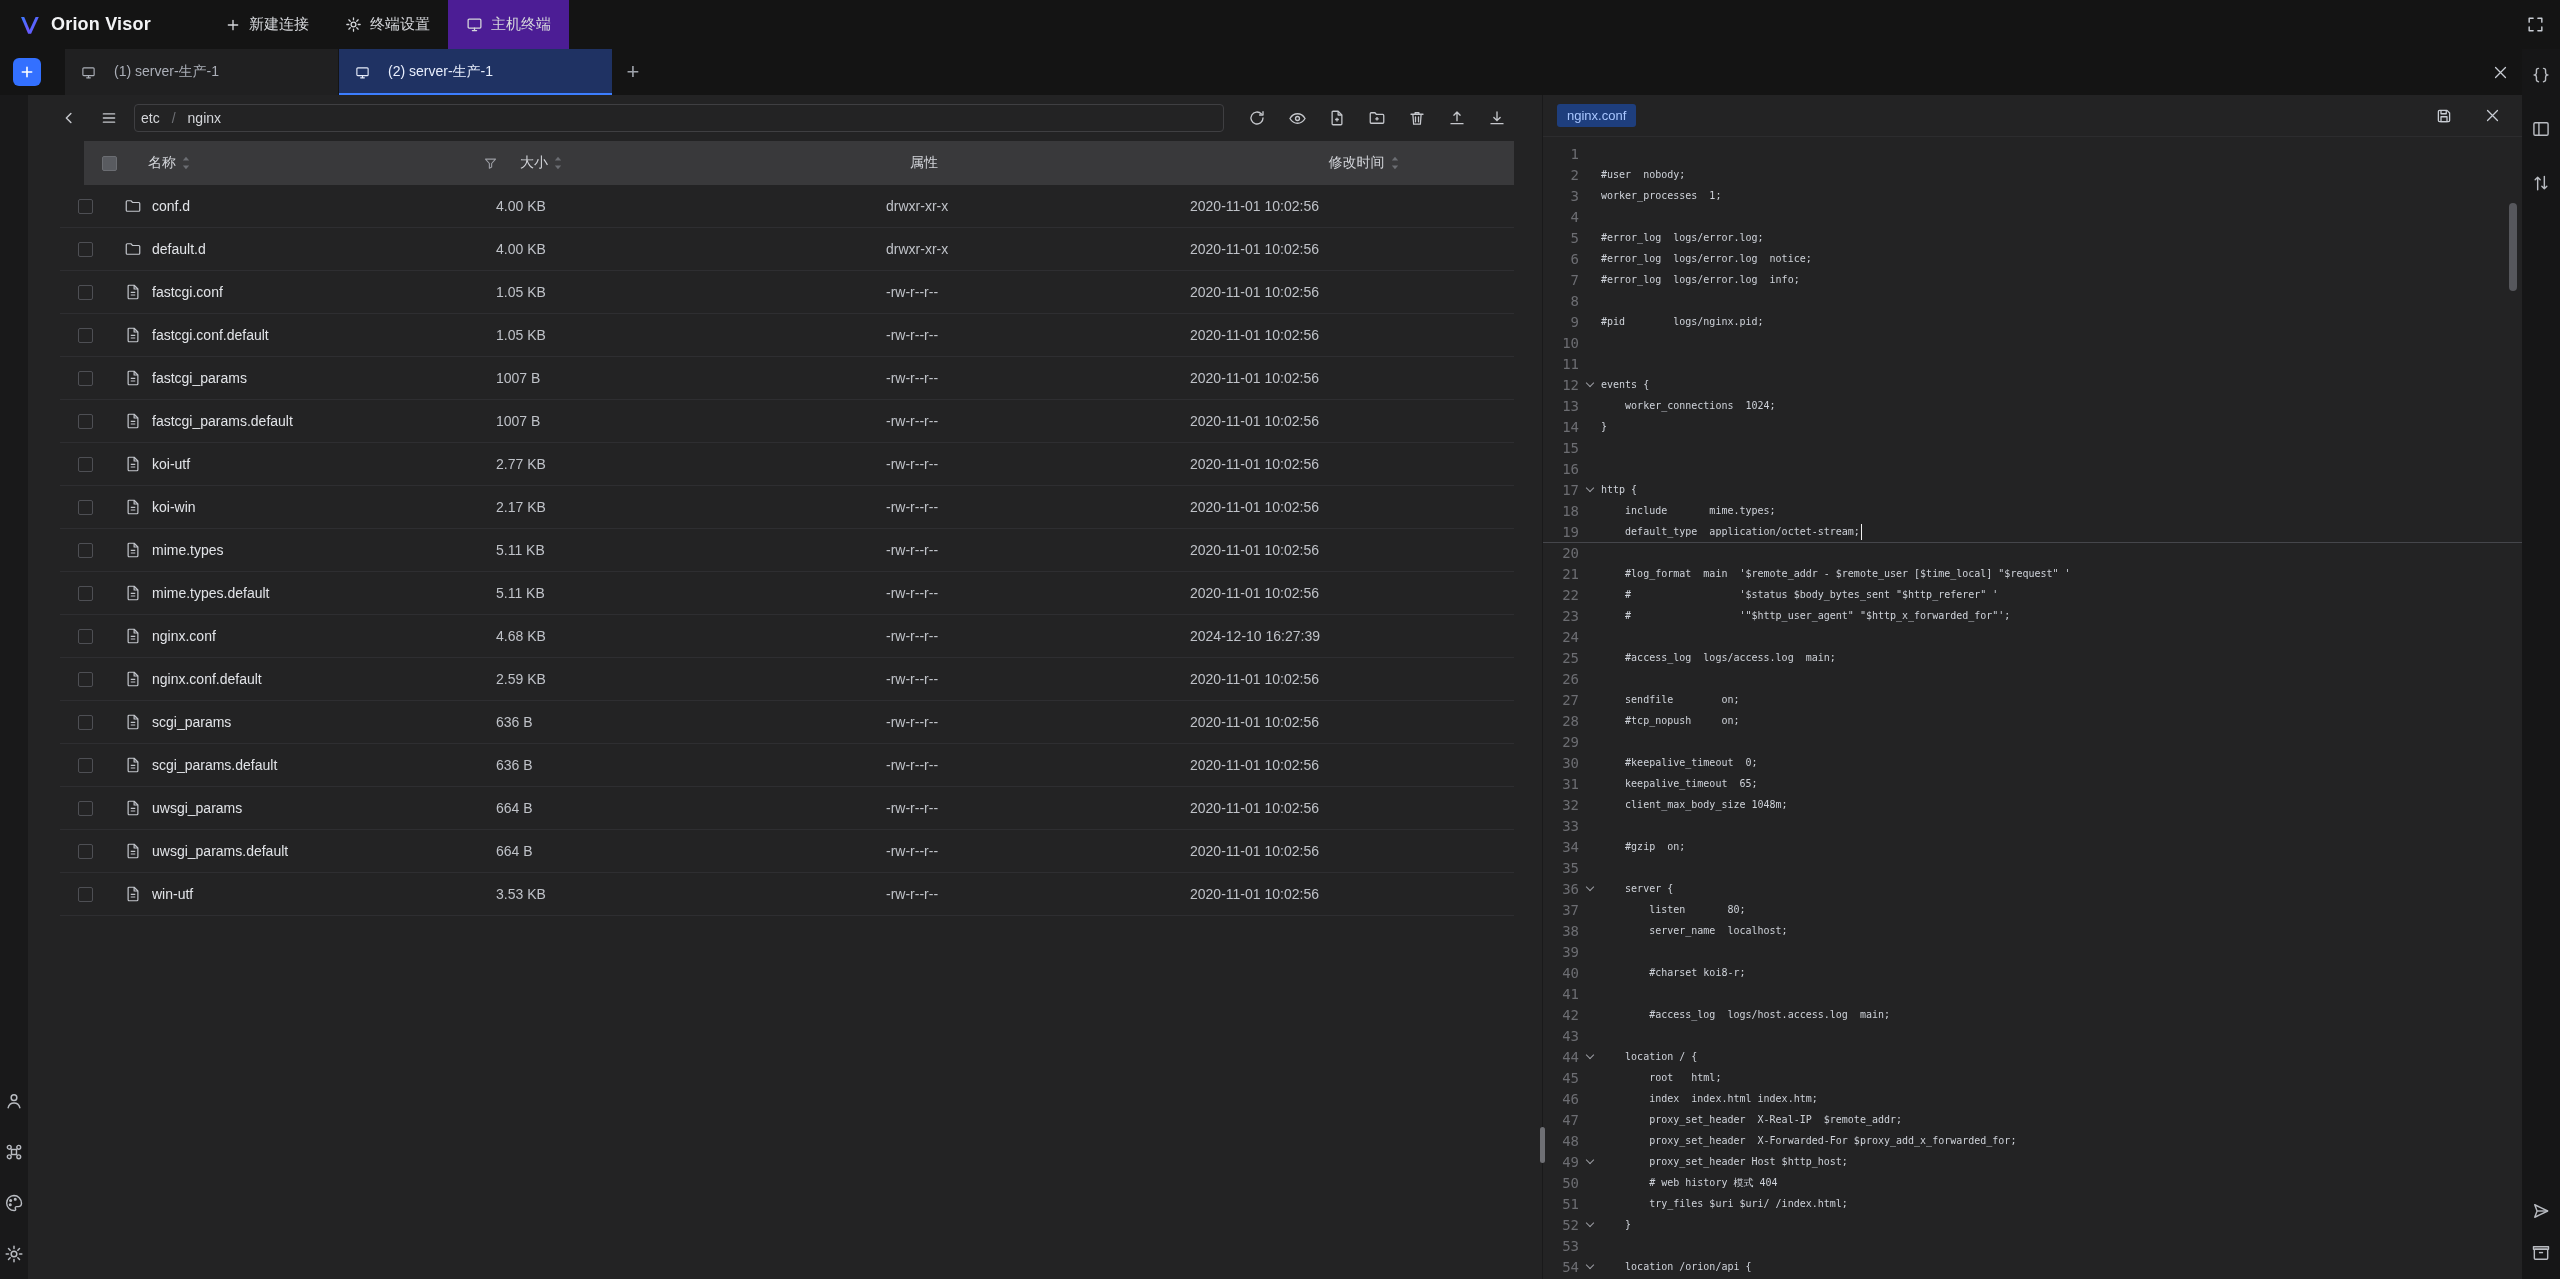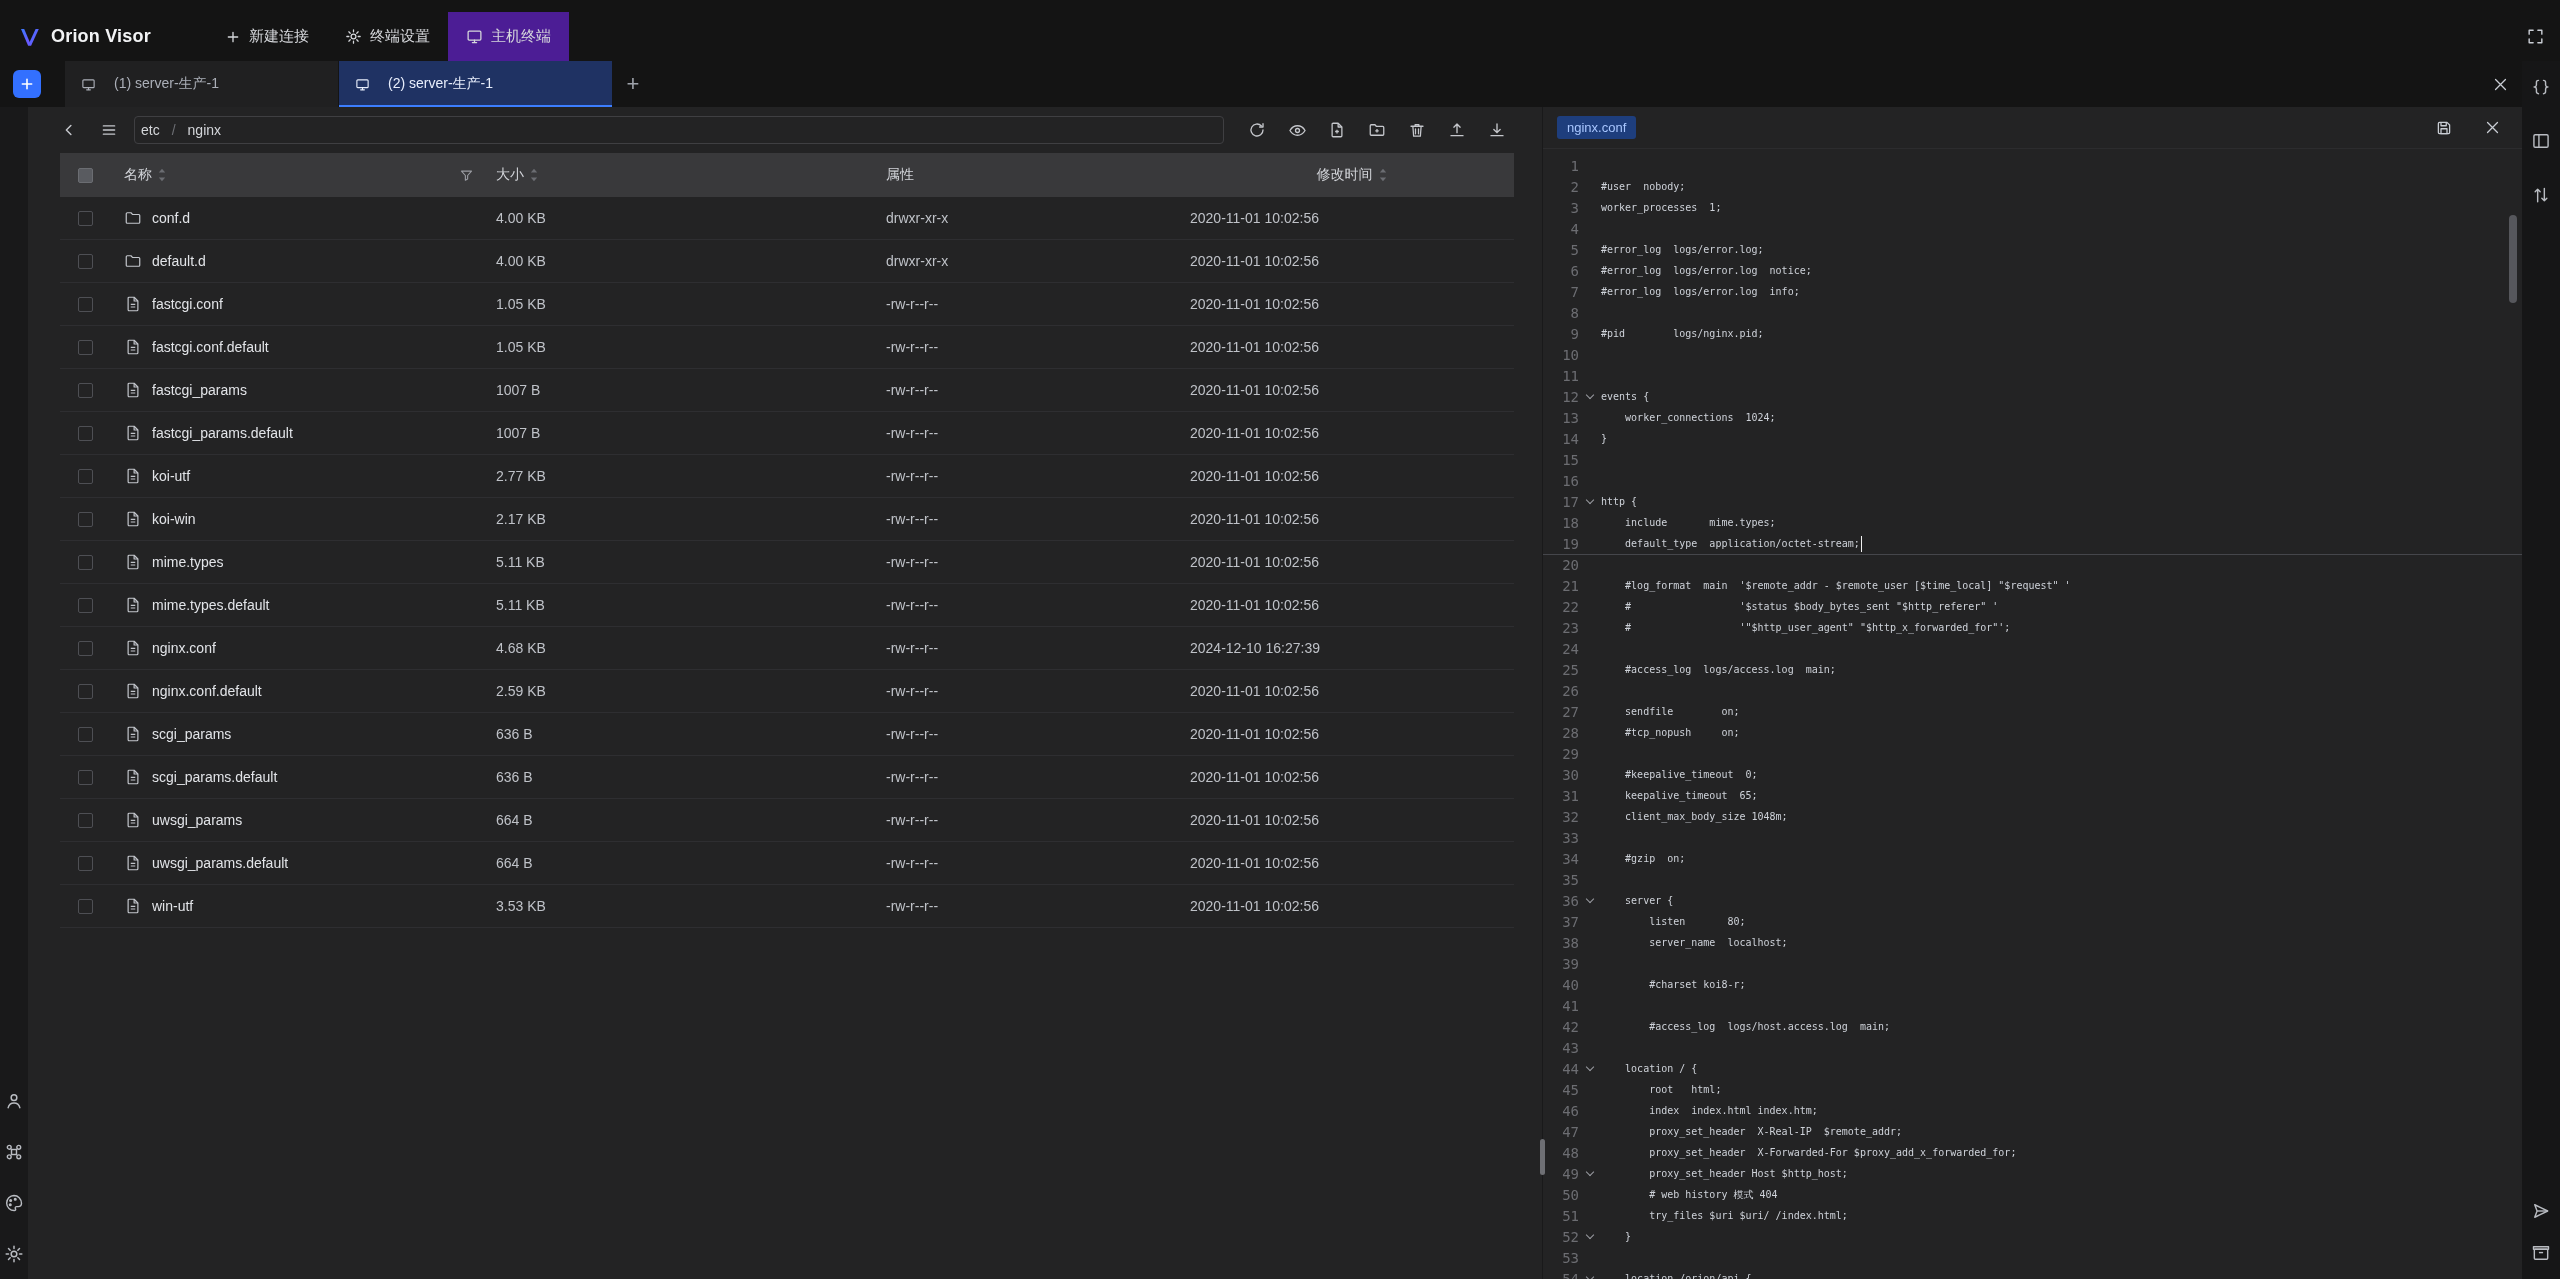--- a/index.html
+++ b/index.html
@@ -1,21 +1,21 @@
 <!DOCTYPE html>
 <html><head>
 <meta charset="utf-8">
 <style>
   * { box-sizing: border-box; margin: 0; padding: 0; }
   html,body { width:2560px; height:1279px; overflow:hidden; }
   body { font-family:"Liberation Sans",sans-serif; background:#141414; color:#c9cdd4; }
   .app { display:flex; flex-direction:column; width:2560px; height:1279px; }
 
   
-  .topbar { height:49px; flex:none; display:flex; align-items:center; background:#141414; padding:0 9px 0 18px;margin-top:12px; }
+  .topbar { height:49px; flex:none; display:flex; align-items:center; background:#141414; padding:0 9px 0 18px; }
   .brand { display:flex; align-items:center; gap:9px; margin-right:56px; }
   .brand-name { font-size:18px; font-weight:bold; color:#f2f3f5; letter-spacing:.2px; }
   .topnav { display:flex; align-items:stretch; height:100%; }
   .nav-item { display:flex; align-items:center; gap:8px; padding:0 18px; font-size:15px; color:#d5d7db; cursor:pointer; }
   .nav-item.active { background:#4c1d95; }
   .topbar-spacer { flex:1; }
   .icon-btn { background:none; border:none; color:#c9cdd4; display:flex; align-items:center; justify-content:center; width:32px; height:32px; cursor:pointer; }
 
   
   .body-row { flex:1; display:flex; min-height:0; }
@@ -42,21 +42,21 @@
   
   .file-panel { flex:1; min-width:0; background:#232324; display:flex; flex-direction:column; border-right:1px solid #19191a; }
   .file-toolbar { flex:none; display:flex; align-items:center; gap:10px; padding:8px 30px 8px 26px; }
   .tool-btn { width:30px; height:30px; flex:none; background:none; border:none; border-radius:4px; color:#c5c7cc; display:flex; align-items:center; justify-content:center; cursor:pointer; }
   .breadcrumb { flex:1; height:28px; border:1px solid #3f3f42; border-radius:4px; display:flex; align-items:center; gap:12px; padding:0 6px; font-size:14px; color:#d4d6da; cursor:text; margin-right:8px; }
   .crumb-sep { color:#6d6f74; }
   .crumb-seg { cursor:pointer; }
 
   .file-table { flex:1; min-height:0; padding:0 28px 0 32px; overflow:hidden; }
   .t-grid { display:grid; grid-template-columns:50px 370px 390px 320px 1fr; align-items:center; }
-  .t-head { height:44px; background:#39393b; font-size:14px; color:#d2d4d9; }
+  .t-head { height:44px; background:#39393b; font-size:14px; color:#d2d4d9;margin-left:24px; }
   .t-head .hcell { display:flex; align-items:center; gap:5px; padding-left:16px; }
   .t-head .hcell.center { justify-content:center; padding-left:0; }
   .t-head .hcell.name-h { padding-left:14px; }
   .t-head .hcell.check { justify-content:center; padding-left:0; }
   .name-h .flex-sp { flex:1; }
   .file-row { height:43px; border-bottom:1px solid #2e2e31; font-size:14px; color:#bfc2c8; cursor:pointer; }
   .cell { padding-left:16px; overflow:hidden; white-space:nowrap; text-overflow:ellipsis; }
   .cell-check { display:flex; justify-content:center; padding-left:0; }
   .cell-name { display:flex; align-items:center; gap:10px; padding-left:14px; color:#e2e4e8; }
   .cell-time { text-align:left; padding-left:0; }

